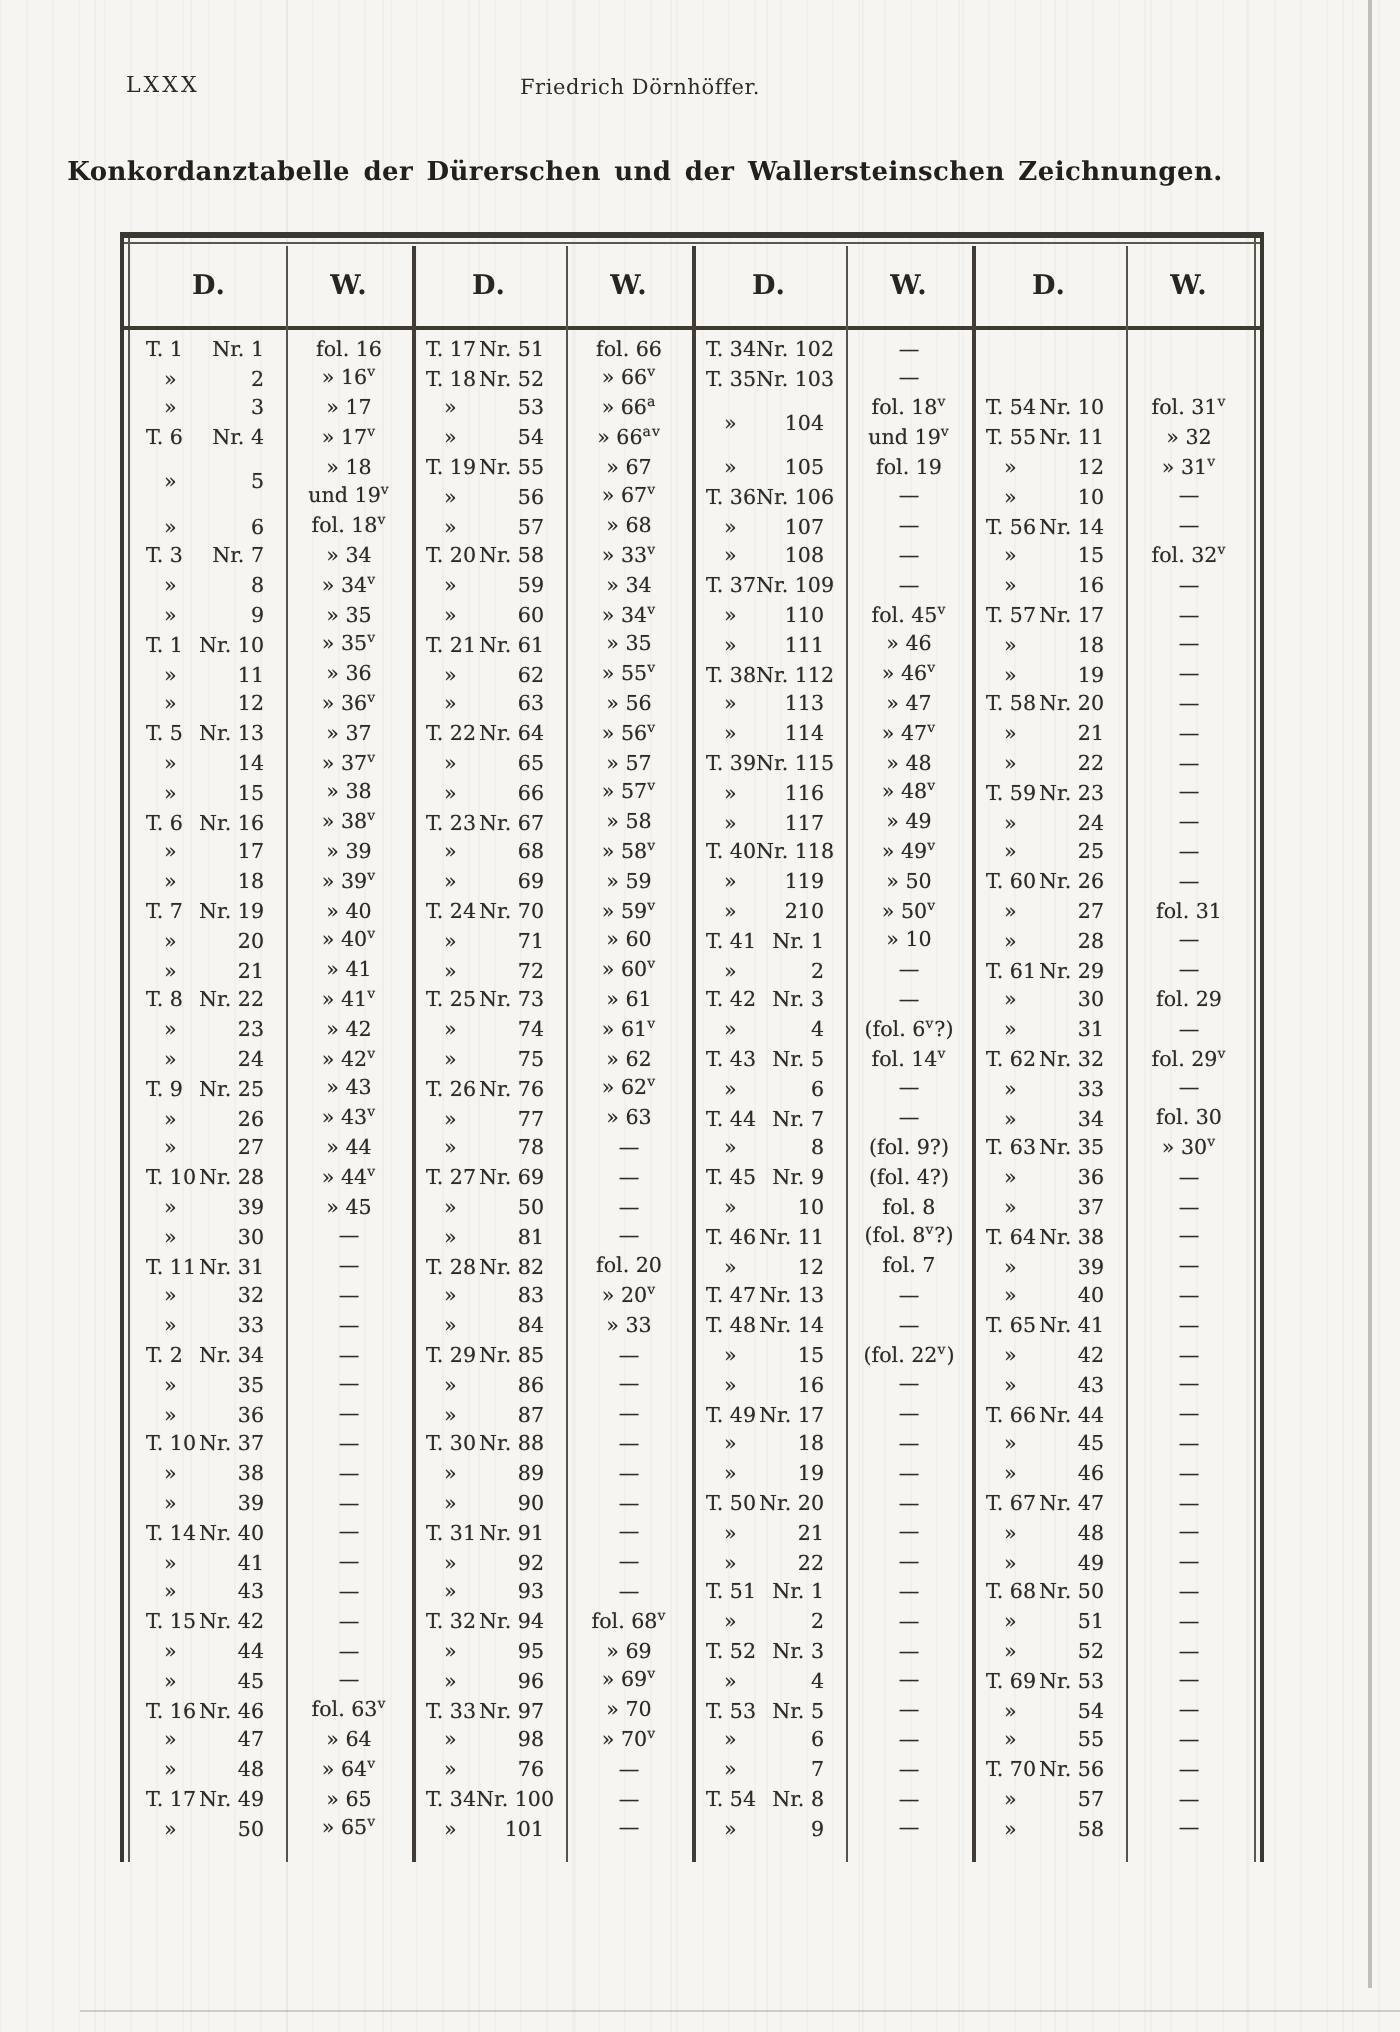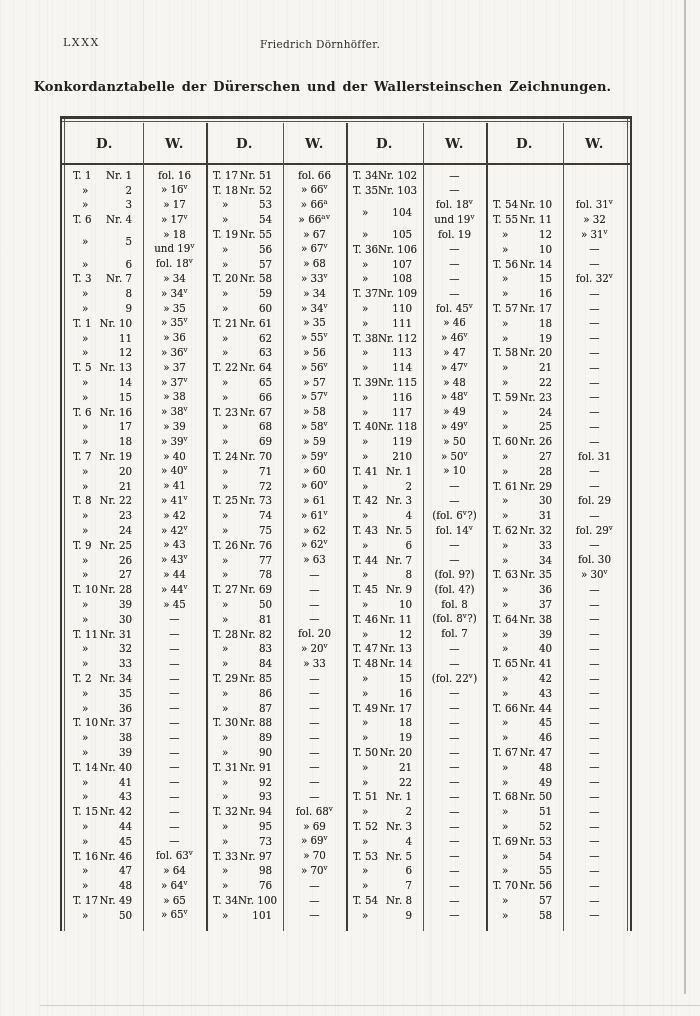--- a/index.html
+++ b/index.html
@@ -952,21 +952,21 @@
               <span class="plate cont">»</span>
               <span class="nr">95</span>
             </div>
             <div class="wcell">
               <div class="wline">» 69</div>
             </div>
           </div>
           <div class="row">
             <div class="dcell">
               <span class="plate cont">»</span>
-              <span class="nr">73</span>
+              <span class="nr">96</span>
             </div>
             <div class="wcell">
               <div class="wline">» 69<sup>v</sup></div>
             </div>
           </div>
           <div class="row">
             <div class="dcell">
               <span class="plate">T. 33</span>
               <span class="nr">Nr. 97</span>
             </div>

